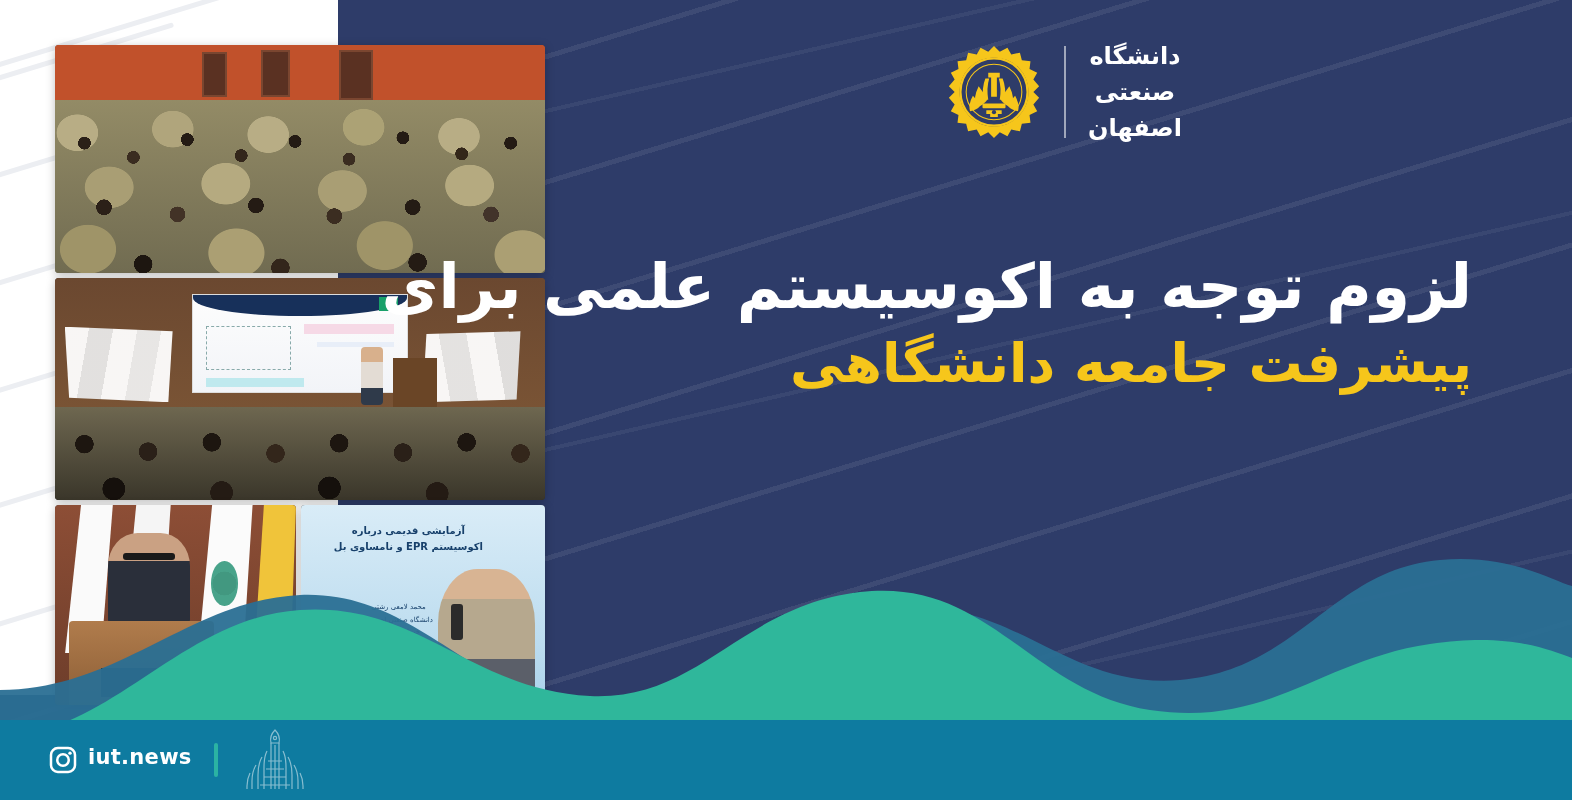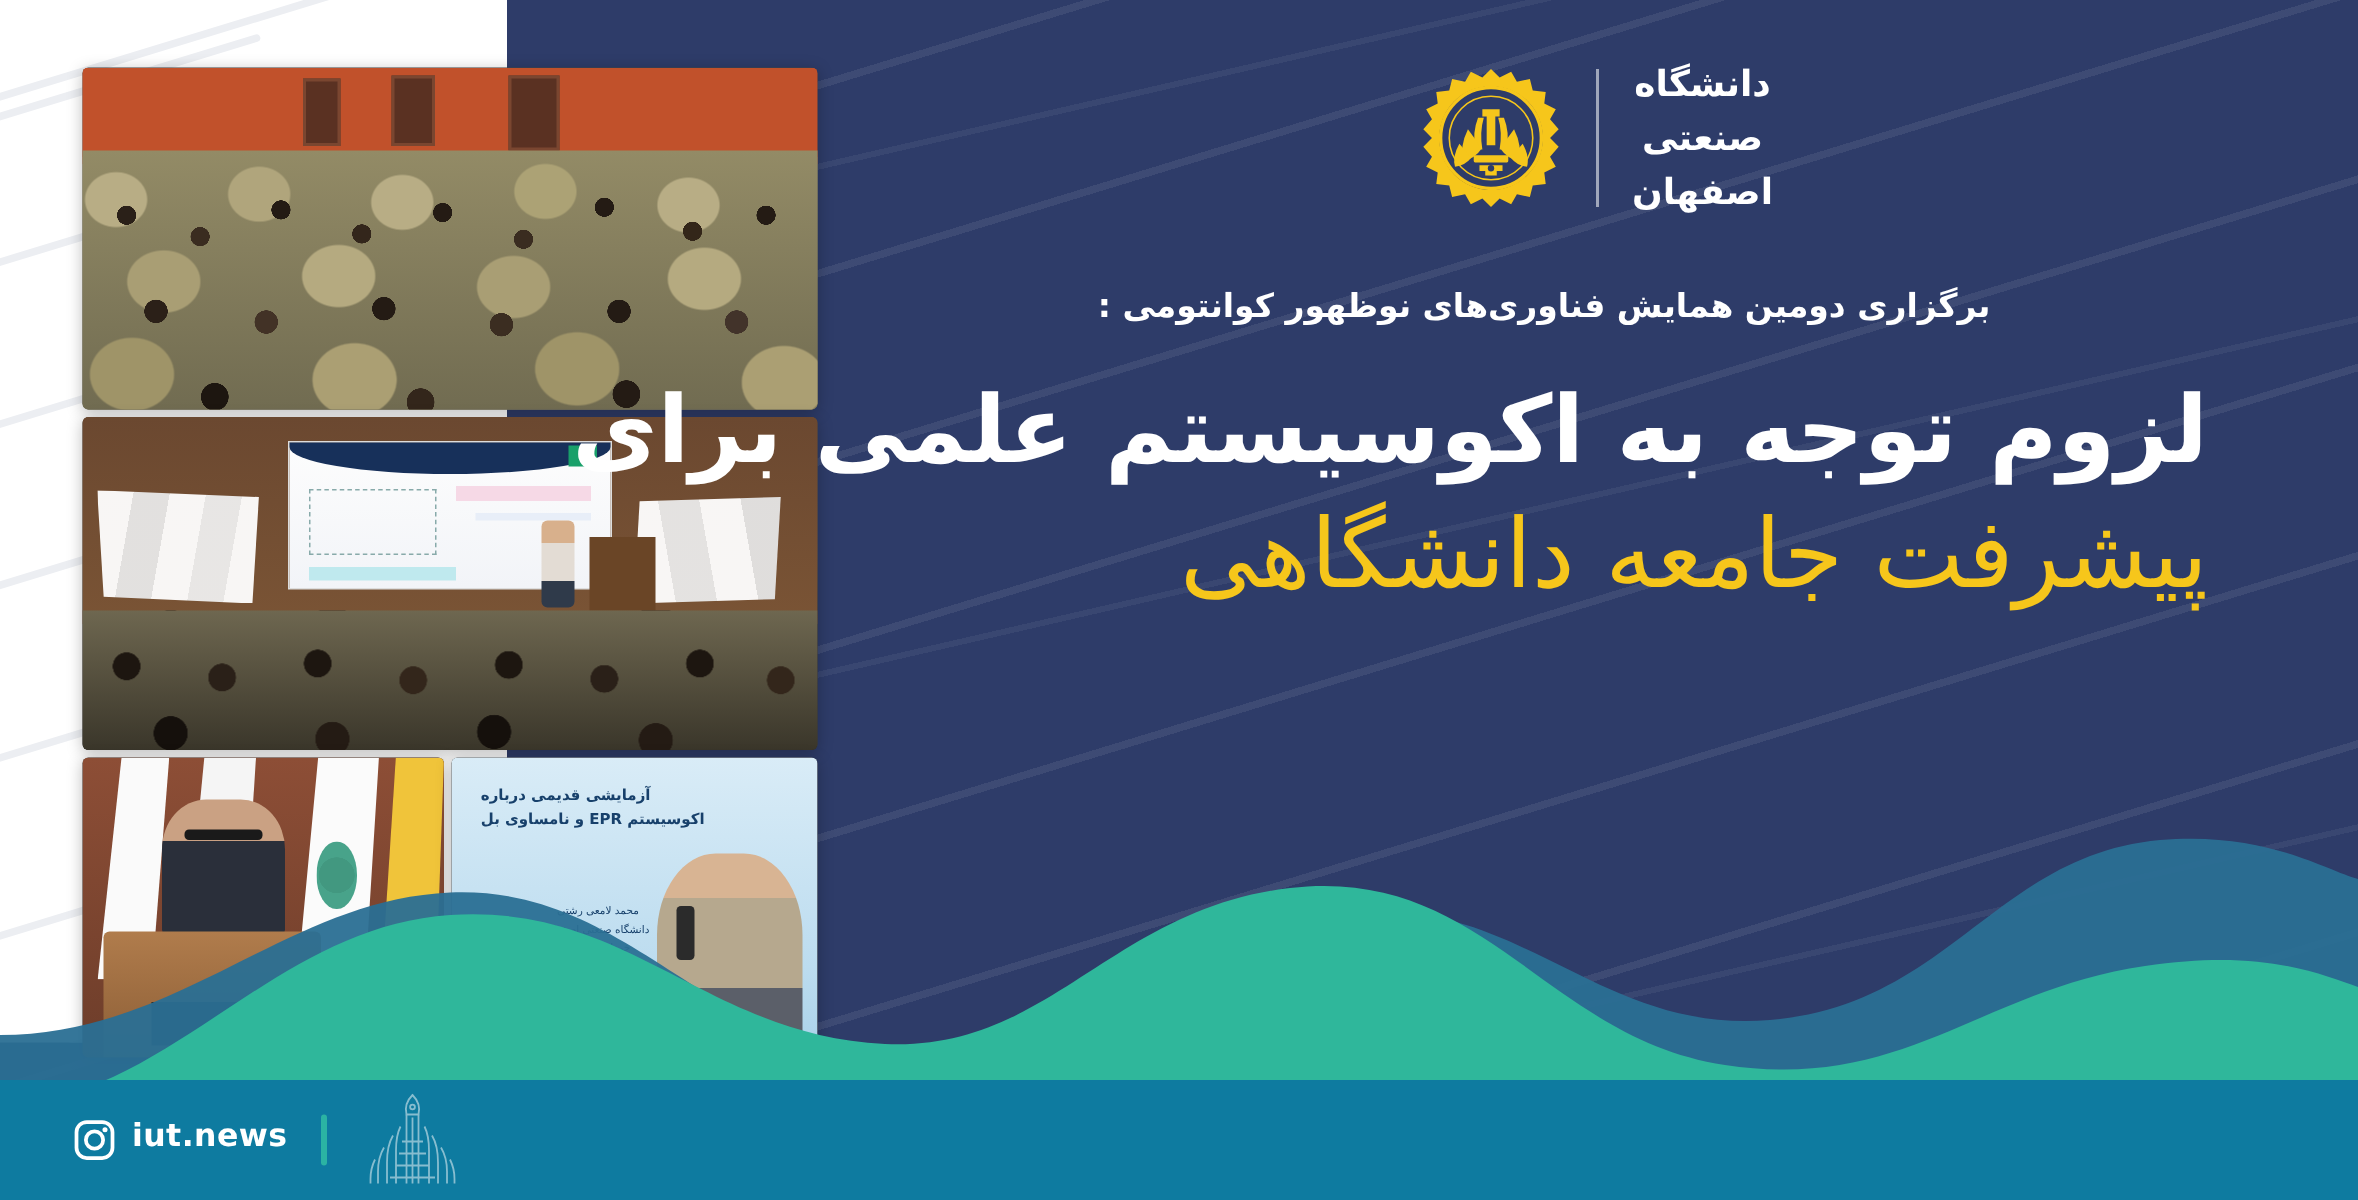--- a/index.html
+++ b/index.html
@@ -154,21 +154,21 @@
       background:radial-gradient(circle,#2e8d73 0 45%,transparent 46%),#35997e;opacity:.9;}
   .spk .f4{left:82%;width:18%;clip-path:polygon(26% 0,100% 0,88% 100%,4% 100%);background:#f0c43a;}
   .spk .man{position:absolute;left:22%;top:14%;width:34%;height:46%;
       background:linear-gradient(#caa183 0 30%, #2a2f3a 30%);border-radius:36% 36% 6% 6%;}
   .spk .man::before{content:"";position:absolute;left:18%;top:22%;width:64%;height:7%;background:#1a1a1a;border-radius:3px;}
   .spk .podium{position:absolute;left:6%;bottom:0;width:60%;height:42%;
       background:linear-gradient(#b07c4c,#8c5e36);border-radius:4px 4px 0 0;}
   .spk .podium::after{content:"";position:absolute;left:22%;top:56%;width:46%;height:34%;background:#2a2118;}
 
   .sld{position:absolute;inset:0;background:linear-gradient(#d9ecf7,#bcdcef 70%,#a9d2ea);}
-  .sld .txt{position:absolute;left:8%;top:9%;width:72%;text-align:left;
+  .sld .txt{position:absolute;left:8%;top:9%;width:72%;text-align:center;
       color:#17406b;font-size:10px;line-height:1.55;font-weight:bold;direction:rtl;}
   .sld .sub{position:absolute;left:12%;top:48%;width:56%;text-align:center;
       color:#17406b;font-size:7px;line-height:1.8;direction:rtl;}
   .sld .man{position:absolute;right:4%;bottom:0;width:40%;height:68%;
       background:linear-gradient(#d8b493 0 22%, #b6a88e 22% 66%, #5b5f69 66%);
       border-radius:40% 40% 0 0;}
   .sld .man::before{content:"";position:absolute;left:14%;top:26%;width:12%;height:26%;background:#2b2b2b;border-radius:3px;}
 
   
   .logo-block{position:absolute;right:390px;top:38px;display:flex;align-items:center;gap:22px;}
@@ -178,21 +178,21 @@
 
   .kicker{
     position:absolute;right:245px;top:192px;
     color:#ffffff;font-size:22px;font-weight:bold;direction:rtl;letter-spacing:.2px;
   }
   .headline{
     position:absolute;right:100px;top:248px;width:1100px;
     direction:rtl;line-height:1.26;
   }
   .hl1{display:block;color:#ffffff;font-size:62px;font-weight:bold;letter-spacing:-1px;}
-  .hl2{display:block;color:#f6c61b;font-size:64px;font-weight:normal;letter-spacing:-1px;margin-top:4px;}
+  .hl2{display:block;color:#f6c61b;font-size:54px;font-weight:bold;letter-spacing:-1px;margin-top:4px;}
   .body-copy{
     position:absolute;right:245px;top:500px;width:930px;
     color:#ffffff;font-size:24px;line-height:1.78;direction:rtl;text-align:justify;
   }
 
   
   .waves{position:absolute;left:0;bottom:0;width:1572px;height:260px;}
 
   
   .footer{
@@ -315,21 +315,20 @@
         <rect x="38" y="62" width="24" height="5" rx="1"></rect>
         <path d="M42 69 h16 v4 h-4 v3 h-8 v-3 h-4 z"></path>
         <circle cx="50" cy="71" r="2.2" fill="#2e3c69"></circle>
       </g>
       <g fill="none" stroke="#f6c61b" stroke-width="1.1">
         <circle cx="50" cy="50" r="29"></circle>
       </g>
     </svg>
   </div>
 
-  <div class="kicker">برگزاری دومین همایش فناوری‌های نوظهور کوانتومی :</div>
 
   <div class="headline">
     <span class="hl1">لزوم توجه به اکوسیستم علمی برای</span>
     <span class="hl2">پیشرفت جامعه دانشگاهی</span>
   </div>
 
 
   <svg class="waves" viewBox="0 0 1572 260" preserveAspectRatio="none">
     <path fill="#2a6f93" fill-opacity="0.95" d="M0,150 C120,150 190,60 300,55 C420,50 470,160 600,168 C720,175 760,90 880,70 C1010,48 1060,150 1180,140 C1300,130 1330,30 1440,20 C1510,14 1550,40 1572,46 L1572,260 L0,260 Z"></path>
     <path fill="#2fb79b" d="M0,196 C110,196 180,78 300,70 C420,62 470,150 590,156 C700,161 740,66 860,52 C990,37 1030,152 1150,170 C1270,188 1320,120 1430,104 C1510,92 1548,110 1572,118 L1572,260 L0,260 Z"></path>

